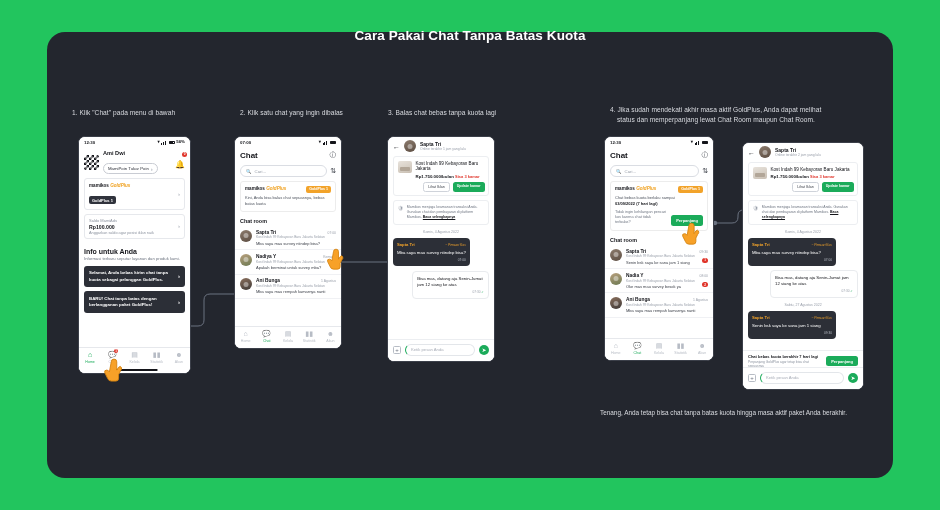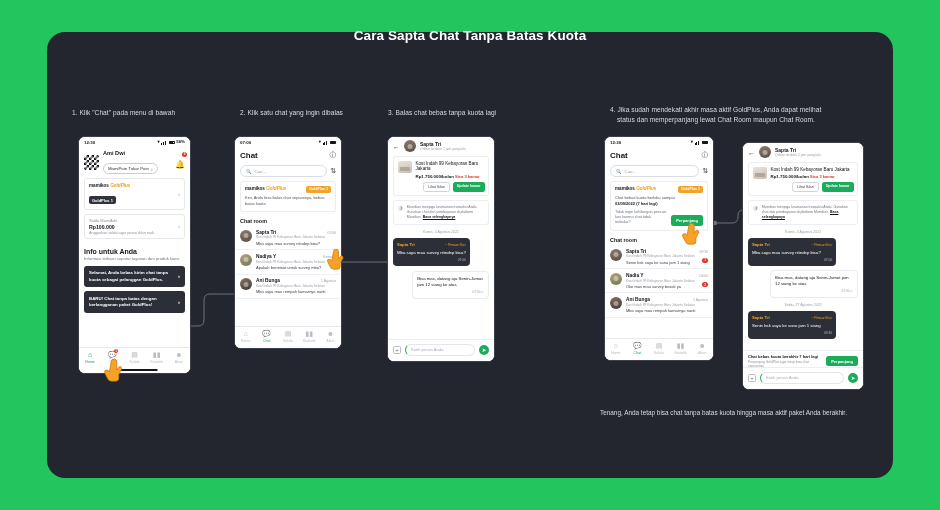--- a/index.html
+++ b/index.html
@@ -309,21 +309,21 @@
   .expire-bar .eb-txt { flex:1; }
   .eb-t1 { font-size:4px; font-weight:bold; color:#14151a; }
   .eb-t2 { font-size:3.3px; color:#8d94a0; margin-top:1px; }
 </style>
 </head>
 <body>
 
 <div class="canvas">
   <div class="panel"></div>
 
-  <div class="deck-title">Cara Sapta Chat Tanpa Batas Kuota</div>
+  <div class="deck-title">Cara Pakai Chat Tanpa Batas Kuota</div>
 
   <div class="step-label" id="step-1">1. Klik "Chat" pada menu di bawah</div>
   <div class="step-label" id="step-2">2. Klik satu chat yang ingin dibalas</div>
   <div class="step-label" id="step-3">3. Balas chat bebas tanpa kuota lagi</div>
   <div class="step-label" id="step-4">
     <span class="l1">4. Jika sudah mendekati akhir masa aktif GoldPlus, Anda dapat melihat</span>
     <span class="l2">status dan memperpanjang lewat Chat Room maupun Chat Room.</span>
   </div>
 
   <div class="footnote">Tenang, Anda tetap bisa chat tanpa batas kuota hingga masa aktif paket Anda berakhir.</div>

